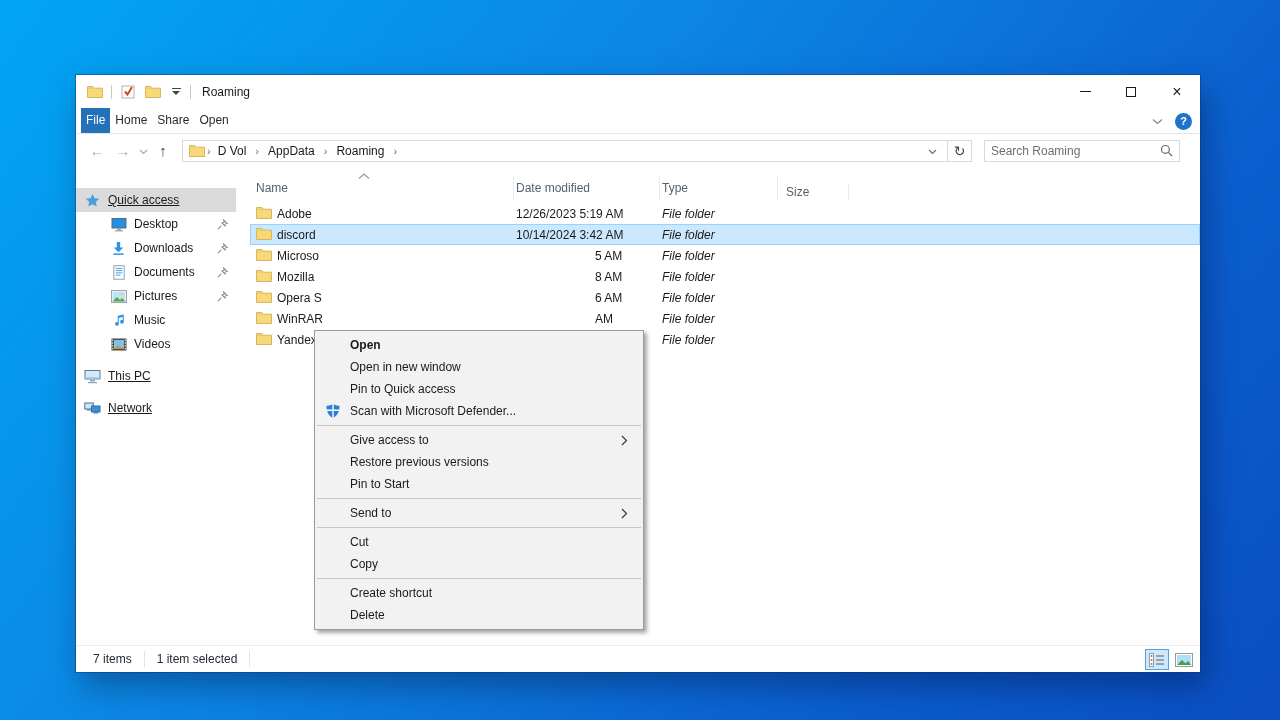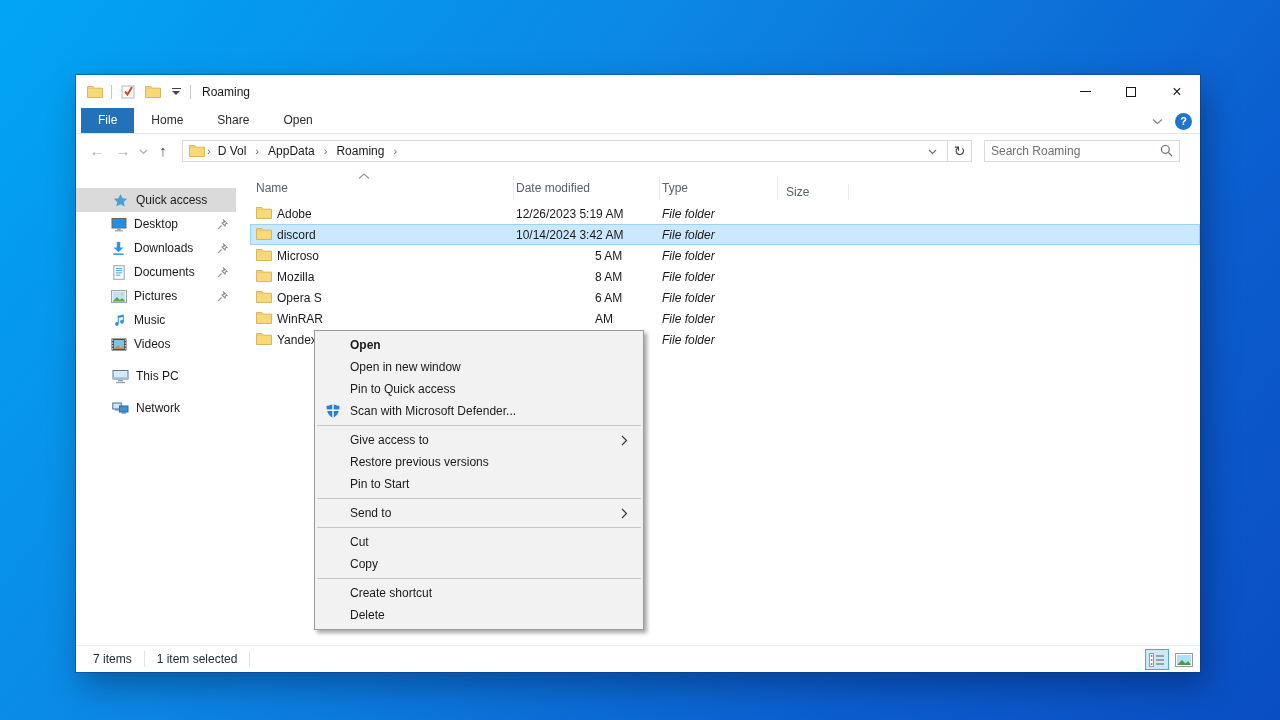--- a/index.html
+++ b/index.html
@@ -23,21 +23,21 @@
   .qat-drop .tri { width:0; height:0; border-left:4px solid transparent; border-right:4px solid transparent; border-top:4px solid #444; }
   .win-title { margin-left:4px; font-size:12px; color:#1a1a1a; }
   .win-controls { margin-left:auto; display:flex; height:33px; }
   .win-btn { width:46px; height:33px; display:flex; align-items:center; justify-content:center; color:#1a1a1a; font-size:13px; }
   .min-glyph { width:11px; height:1px; background:#1a1a1a; display:inline-block; }
   .max-glyph { width:10px; height:10px; border:1px solid #1a1a1a; display:inline-block; }
   .close-glyph { font-size:16px; line-height:1; }
 
   
   .tabsrow { height:26px; display:flex; align-items:stretch; border-bottom:1px solid #e4e6e8; position:relative; flex:0 0 auto; }
-  .tab { padding:5px 17px 4px; font-size:12px; color:#2b2b2b; }
+  .tab { padding:5px 5px 4px; font-size:12px; color:#2b2b2b; }
   .tab.active { background:#2271b9; color:#fff; margin-left:5px; }
   .tabs-right { position:absolute; right:8px; top:0; height:26px; display:flex; align-items:center; gap:12px; }
   .ribbon-chevron svg { display:block; }
   .help-btn { width:17px; height:17px; border-radius:50%; background:#1d74c8; color:#fff; font-weight:bold;
     font-size:11px; display:flex; align-items:center; justify-content:center; }
 
   
   .addressrow { height:33px; display:flex; align-items:center; flex:0 0 auto; padding:0 10px 0 8px; }
   .nav-btn { width:26px; text-align:center; font-size:15px; color:#a7adb3; }
   .nav-btn.enabled { color:#3f4a55; }
@@ -54,21 +54,21 @@
     align-items:center; padding:0 6px; }
   .search-box input { border:none; outline:none; flex:1; font-family:"Liberation Sans",sans-serif;
     font-size:12px; color:#ef4444; min-width:0; }
   .search-box input::placeholder { color:#6f6f6f; }
 
   
   .content { flex:1; display:flex; position:relative; overflow:hidden; }
 
   .sidebar { width:160px; flex:0 0 auto; padding-top:21px; }
   .side-item { height:24px; display:flex; align-items:center; gap:7px; padding-right:8px; }
-  .side-item.lvl0 { padding-left:36px; }
+  .side-item.lvl0 { padding-left:8px;text-decoration:underline; }
   .side-item.lvl1 { padding-left:34px; }
   .side-item.gap { margin-top:8px; }
   .side-item.active { background:#dadada; }
   .side-icon { width:17px; height:17px; display:flex; align-items:center; justify-content:center; flex:0 0 auto; }
   .side-label { white-space:nowrap; }
   .side-pin { margin-left:auto; width:12px; height:12px; display:flex; align-items:center; justify-content:center; }
 
   .filearea { flex:1; position:relative; padding-left:14px; }
   .sort-caret { position:absolute; left:122px; top:1px; }
   .list-headers { display:grid; grid-template-columns:264px 146px 118px 71px; height:24px; margin-top:9px;

